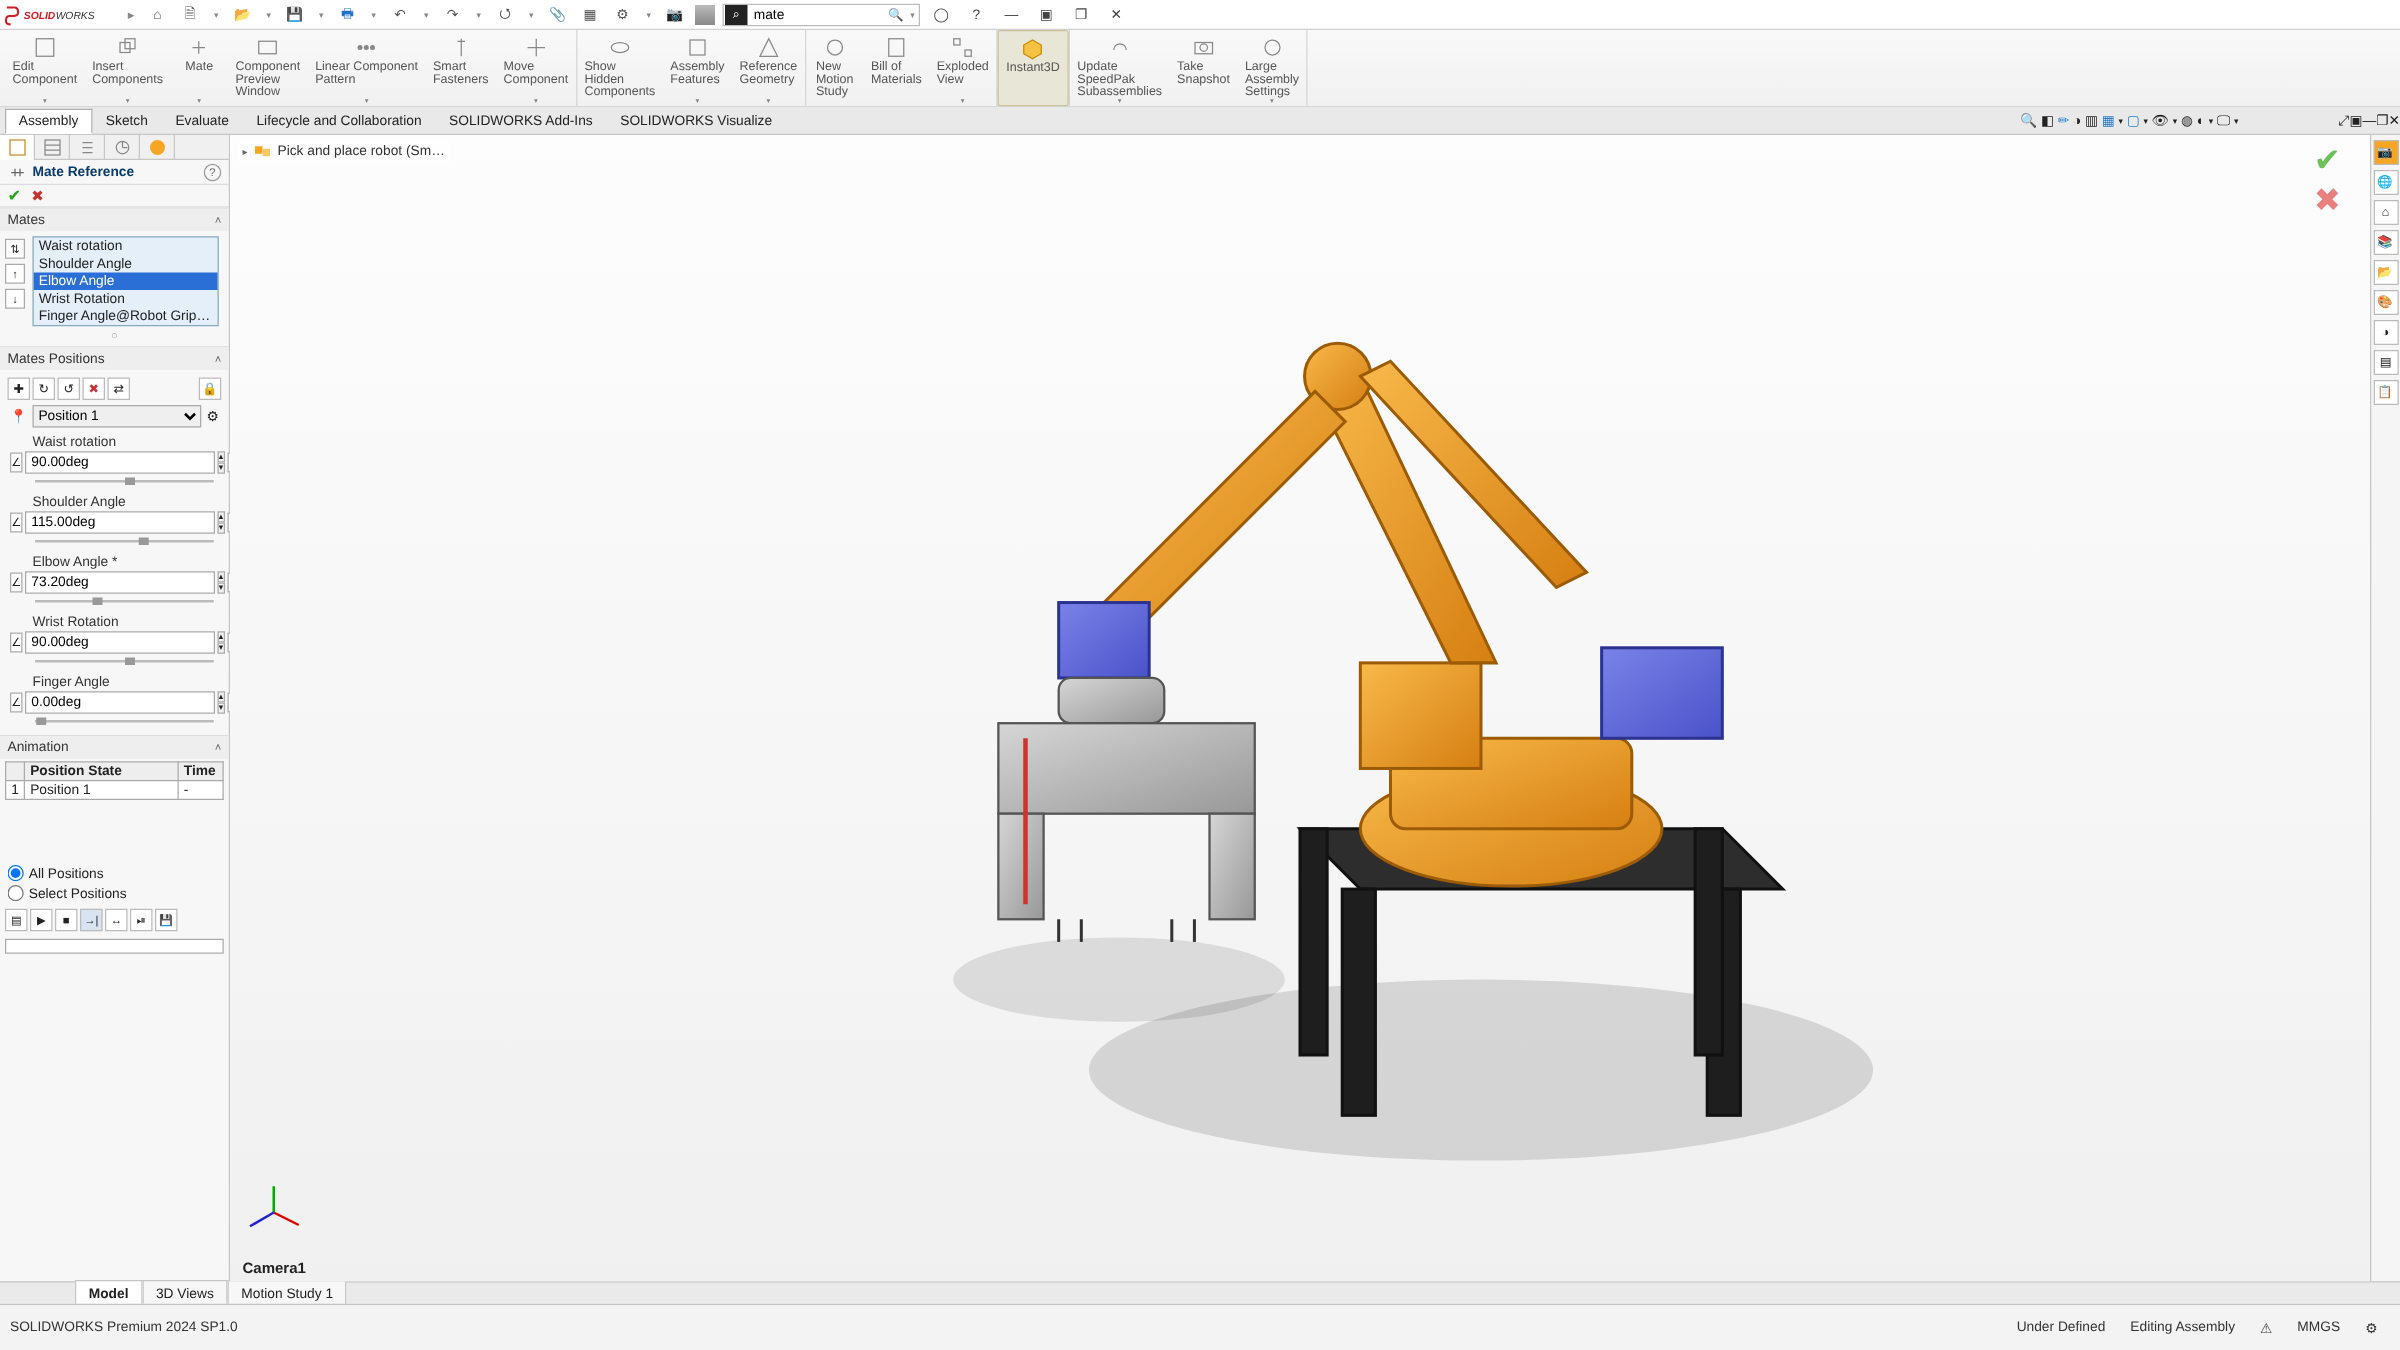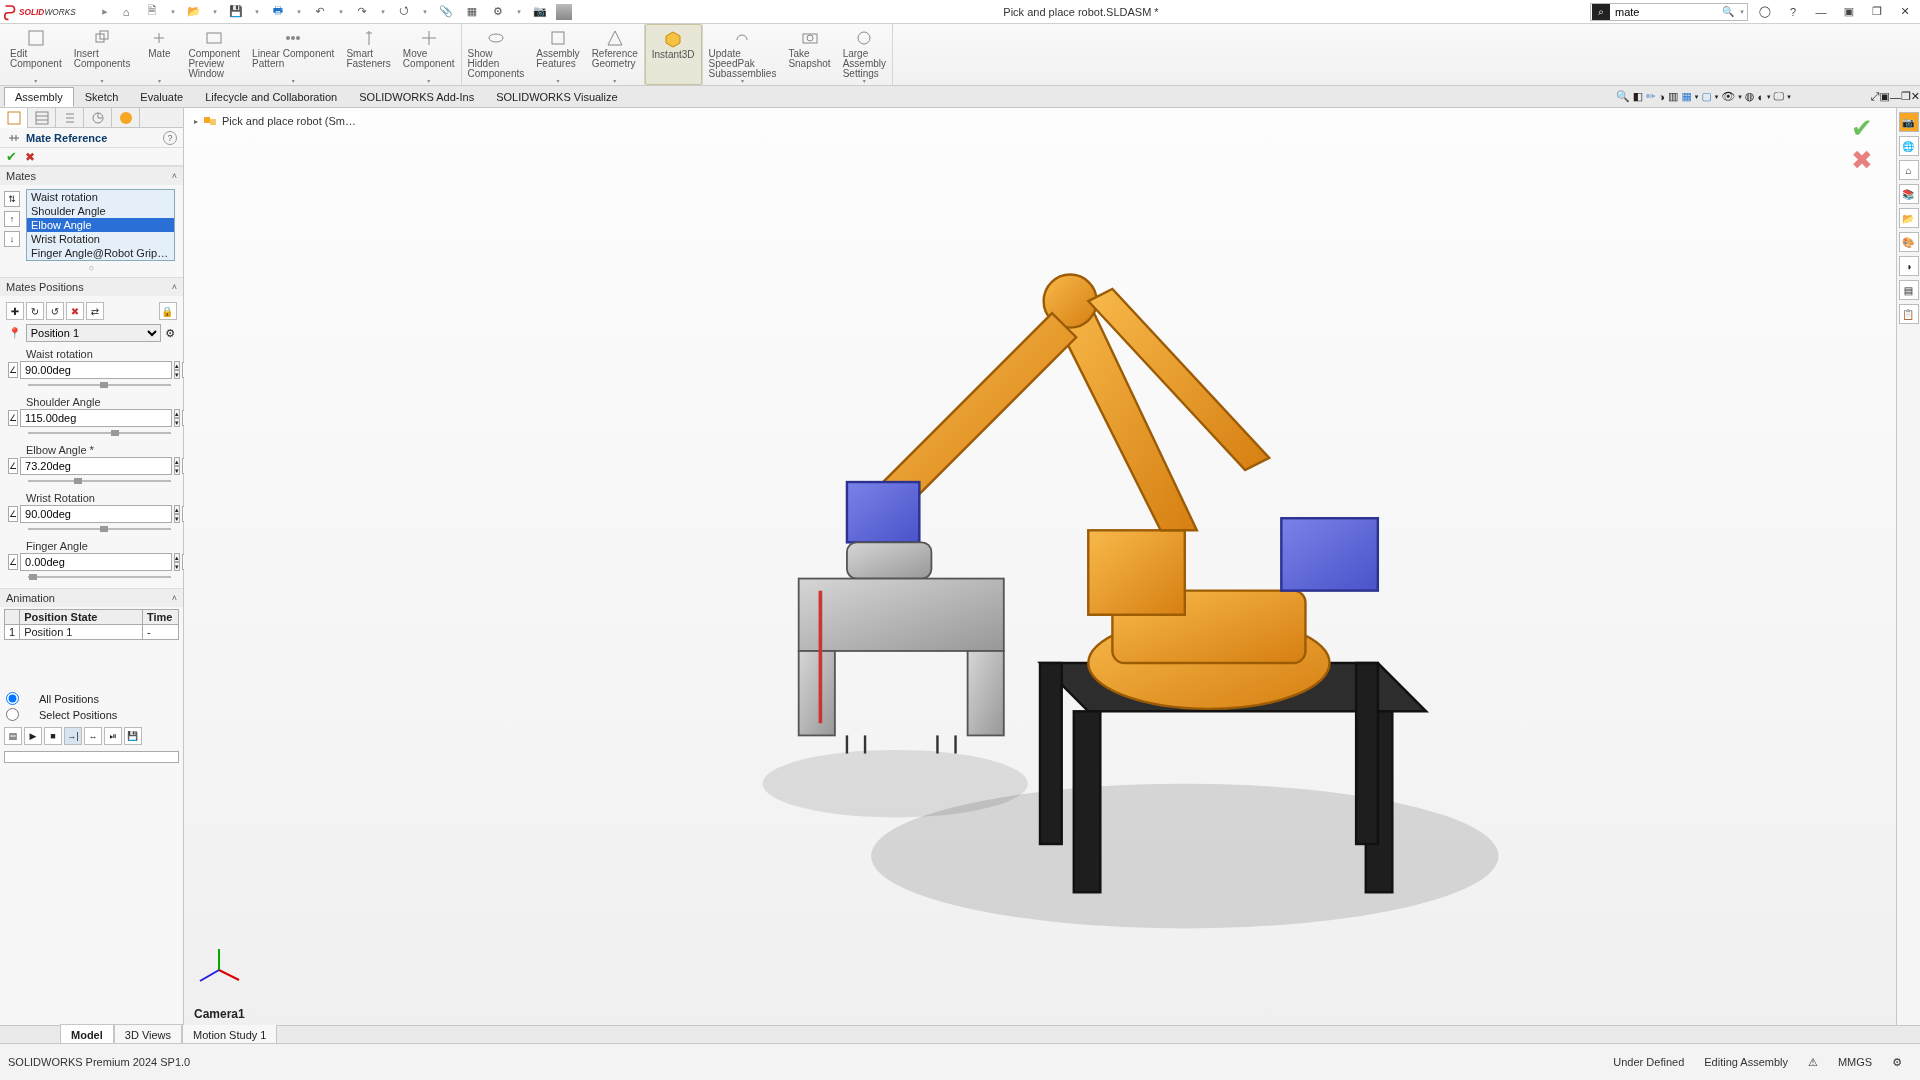--- a/index.html
+++ b/index.html
@@ -70,21 +70,21 @@
 .dimrow .spin .sb { height:9px; border:1px solid #aaa; background:#f3f3f3; font-size:7px; text-align:center; line-height:7px; cursor:pointer;}
 .dimrow .lock { width:16px; height:16px; border:1px solid #aaa; background:#fff; display:flex;align-items:center;justify-content:center;font-size:10px;cursor:pointer;}
 .slider { height:6px; margin:3px 8px 4px 24px; position:relative;}
 .slider .track { height:2px; background:#bbb; position:absolute; left:0; right:0; top:2px;}
 .slider .thumb { width:8px; height:6px; background:#999; position:absolute; top:0;}
 
 .animtable { width: calc(100% - 8px); margin: 2px 4px; border-collapse:collapse; border:1px solid #aaa; font-size:11px;}
 .animtable th, .animtable td { border:1px solid #aaa; padding:1px 4px; text-align:left; background:#fff;}
 .animtable th { background:#eee;}
 .radios { padding:2px 6px; font-size:11px; display:flex; flex-direction:column; gap:3px;}
-.radios label { display:flex; gap:20px; align-items:center;}
+.radios label { display:flex; gap:4px; align-items:center;}
 .playback { display:flex; gap:2px; padding:4px;}
 .playback .pb { width:18px; height:18px; border:1px solid #bbb; background:#fff; display:flex;align-items:center;justify-content:center;font-size:9px;cursor:pointer;}
 .playback .pb.active { background:#d9e4f2;}
 .timeline { height:12px; border:1px solid #aaa; margin:2px 4px; background:#fff;}
 
 .viewport { flex:1; background: linear-gradient(#fdfdfd,#f0f0f0); position:relative; overflow:hidden;}
 .breadcrumb { position:absolute; top:4px; left:6px; font-size:11px; color:#333; display:flex; align-items:center; gap:4px; background:rgba(255,255,255,.6); padding:1px 4px;}
 .breadcrumb .tri { font-size:8px; color:#666;}
 .triad { position:absolute; bottom:30px; left:10px; width:50px; height:50px; }
 .cameralabel { position:absolute; bottom:4px; left:10px; font-size:12px; font-weight:600; color:#222;}
@@ -133,21 +133,20 @@
     <span class="qbtn drop">▾</span>
   <span class="qbtn">⭯</span>
     <span class="qbtn drop">▾</span>
   <span class="qbtn">📎</span>
   <span class="qbtn">▦</span>
   <span class="qbtn">⚙</span>
     <span class="qbtn drop">▾</span>
   <span class="qbtn">📷</span>
   <span class="qbtn" style="background:linear-gradient(#bbb,#888);width:16px;height:16px;"></span>
 
-  <div class="spacer">Pick and place robot.SLDASM *</div>
 
   <div class="search">
     <span class="cmd">⌕</span>
     <input value="mate" style="">
     <span class="qbtn" style="width:16px;font-size:10px;color:#777;">🔍</span>
     <span class="qbtn drop">▾</span>
   </div>
   <span class="winbtn">◯</span>
   <span class="winbtn">?</span>
   <span class="winbtn">—</span>
@@ -232,20 +231,46 @@
         <span class="rlabel">Assembly
 Features</span>
         <span class="drop">▾</span>
       </div>
     <div class="rbtn">
         <svg class="ricon" viewBox="0 0 20 20">
           <path d="M3 17 L10 3 L17 17 Z" fill="none" stroke="#888"></path>
         </svg>
         <span class="rlabel">Reference
 Geometry</span>
+        <span class="drop">▾</span>
+      </div>
+  </div>
+  <div class="rgroup">
+    <div class="rbtn">
+        <svg class="ricon" viewBox="0 0 20 20">
+          <circle cx="10" cy="10" r="6" fill="none" stroke="#888"></circle>
+        </svg>
+        <span class="rlabel">New
+Motion
+Study</span>
+      </div>
+    <div class="rbtn">
+        <svg class="ricon" viewBox="0 0 20 20">
+          <rect x="4" y="3" width="12" height="14" fill="none" stroke="#888"></rect>
+        </svg>
+        <span class="rlabel">Bill of
+Materials</span>
+      </div>
+    <div class="rbtn">
+        <svg class="ricon" viewBox="0 0 20 20">
+          <rect x="3" y="3" width="5" height="5" fill="none" stroke="#888"></rect>
+          <rect x="12" y="12" width="5" height="5" fill="none" stroke="#888"></rect>
+        </svg>
+        <span class="rlabel">Exploded
+View</span>
         <span class="drop">▾</span>
       </div>
   </div>
   <div class="rgroup">
     <div class="rbtn active">
         <svg class="ricon" viewBox="0 0 20 20">
           <path d="M10 3 L17 7 L17 14 L10 18 L3 14 L3 7 Z" fill="#f6c244" stroke="#c98a00"></path>
         </svg>
         <span class="rlabel">Instant3D</span>
       </div>

